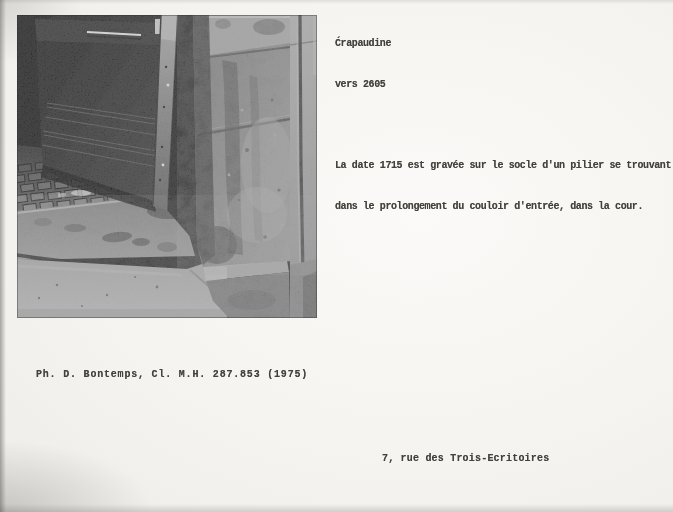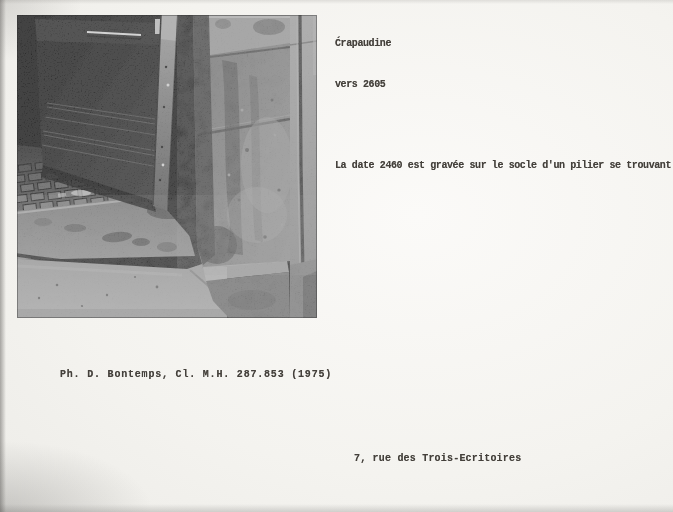--- a/index.html
+++ b/index.html
@@ -29,23 +29,23 @@
     filter:contrast(1.02);
   }
   .photo svg{display:block;width:300px;height:303px;}
 
   .type{
     color:#44403b;font-weight:700;font-size:10px;line-height:13.5px;
     white-space:pre; text-shadow:0 0 .6px rgba(68,64,59,.55);
   }
   .annotation{position:absolute;left:335px;top:10px;letter-spacing:-0.4px;}
   .annotation .body{margin-top:14px;}
-  .credit{position:absolute;left:60px;top:341px;letter-spacing:0.8px;}
+  .credit{position:absolute;left:36px;top:341px;letter-spacing:0.8px;}
   .address{position:absolute;left:336px;top:425px;letter-spacing:0.2px;}
-  .address .indent{margin-left:18px;text-align:right;}
+  .address .indent{margin-left:46px;text-align:right;}
 </style>
 </head>
 <body>
 
 <div class="card">
   <div class="edge-top"></div>
   <div class="edge-left"></div>
   <div class="edge-bottom"></div>
   <div class="corner-bl"></div>
   <div class="corner-tl"></div>
@@ -281,21 +281,22 @@
 
       <rect x="0" y="0" width="300" height="303" filter="url(#grain)" opacity=".3"></rect>
       <rect x="0.5" y="0.5" width="299" height="302" fill="none" stroke="#2f2f2f" opacity=".4"></rect>
     </svg>
   </div>
 
   <div class="annotation type">
     <div>Ćrapaudine</div>
     <div>vers 2605</div>
     <div class="body">
-      <div>La date 2460 est gravée sur le socle d'un pilier se trouvant</div>
+      <div>La date 1715 est gravée sur le socle d'un pilier se trouvant</div>
+      <div>dans le prolongement du couloir d'entrée, dans la cour.</div>
     </div>
   </div>
 
   <div class="credit type">
     <div>Ph. D. Bontemps, Cl. M.H. 287.853 (1975)</div>
   </div>
 
   <div class="address type">
     <div class="indent">7, rue des Trois-Ecritoires</div>
     

